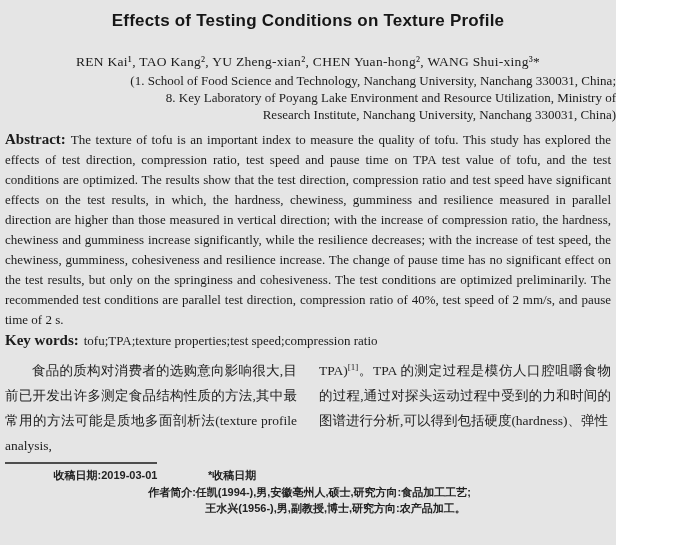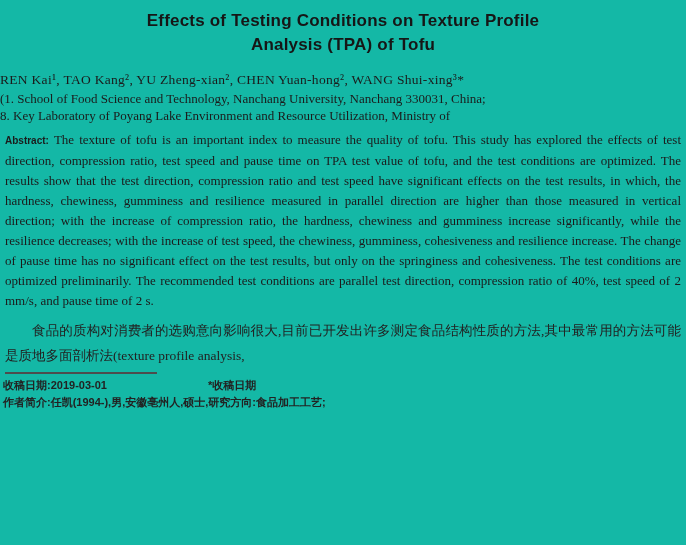--- a/index.html
+++ b/index.html
@@ -1,58 +1,59 @@
 <!DOCTYPE html>
 <html><head>
 <meta charset="utf-8">
 <style>
   * { box-sizing: border-box; }
   html, body { margin: 0; padding: 0; background: #ffffff; }
   .page {
     position: relative;
-    width: 686px;
+    width: 616px;
     height: 545px;
-    background: #14b8a6;
+    background: #e5e5e5;
     color: #1b1b1b;
     overflow: hidden;
     font-family: "Liberation Serif", "DejaVu Serif", serif;
   }
   .title {
     margin: 9px 0 3px 0;
     text-align: center;
     font-family: "Liberation Sans", "DejaVu Sans", sans-serif;
     font-size: 17px;
     font-weight: 600;
     line-height: 24px;
     color: #161616;
     letter-spacing: 0.2px;
   }
   .t-line { display: block; }
   .authors {
+    text-align: center;
     font-size: 13.5px;
     line-height: 18px;
-    margin: 14px 0 1px 0;
+    margin: 20px 0 1px 0;
     letter-spacing: 0.3px;
   }
   .affiliations {
-    text-align: left;
+    text-align: right;
     font-size: 13px;
     line-height: 17px;
   }
   .affil-line { display: block; }
   .abstract {
     margin: 6px 5px 0 5px;
     font-size: 13px;
     line-height: 20px;
     text-align: justify;
   }
   .inline-label {
-    font-family: Liberation Sans, sans-serif;
+    font-family: Liberation Serif, serif;
     font-weight: bold;
-    font-size: 10px;
+    font-size: 15px;
     margin-right: 5px;
   }
   .keywords {
     margin: 0 5px;
     font-size: 13px;
     line-height: 20px;
     text-align: left;
   }
   .columns {
     display: flex;
@@ -75,54 +76,60 @@
     height: 0;
     border-top: 2px solid #4d4d4d;
   }
   .footnote {
     margin: 0 0 0 3px;
     font-family: "Liberation Sans", "DejaVu Sans", sans-serif;
     font-weight: bold;
     font-size: 11px;
     line-height: 16.5px;
     color: #222;
+    text-align: center;
   }
   .fn-row { display: flex; }
   .fn-received { width: 205px; }
   .bio-indent { padding-left: 52px; }
 </style>
 </head>
 <body>
 
 <div class="page">
 
   <h1 class="title">
     <span class="t-line">Effects of Testing Conditions on Texture Profile</span>
-    <span class="t-line">Analysis (TPA) of Tofu</span>
   </h1>
 
   <div class="authors">REN Kai¹, TAO Kang², YU Zheng-xian², CHEN Yuan-hong², WANG Shui-xing³*</div>
 
   <div class="affiliations">
     <span class="affil-line">(1. School of Food Science and Technology, Nanchang University, Nanchang 330031, China;</span>
     <span class="affil-line">8. Key Laboratory of Poyang Lake Environment and Resource Utilization, Ministry of</span>
+    <span class="affil-line">Research Institute, Nanchang University, Nanchang 330031, China)</span>
   </div>
 
   <p class="abstract">
     <span class="inline-label">Abstract:</span><span>The texture of tofu is an important index to measure the quality of tofu. This study has explored the effects of test direction, compression ratio, test speed and pause time on TPA test value of tofu, and the test conditions are optimized. The results show that the test direction, compression ratio and test speed have significant effects on the test results, in which, the hardness, chewiness, gumminess and resilience measured in parallel direction are higher than those measured in vertical direction; with the increase of compression ratio, the hardness, chewiness and gumminess increase significantly, while the resilience decreases; with the increase of test speed, the chewiness, gumminess, cohesiveness and resilience increase. The change of pause time has no significant effect on the test results, but only on the springiness and cohesiveness. The test conditions are optimized preliminarily. The recommended test conditions are parallel test direction, compression ratio of 40%, test speed of 2 mm/s, and pause time of 2 s.</span>
   </p>
 
+  <p class="keywords">
+    <span class="inline-label">Key words:</span><span>tofu;TPA;texture properties;test speed;compression ratio</span>
+  </p>
 
   <div class="columns">
     <p class="col col-left">食品的质构对消费者的选购意向影响很大,目前已开发出许多测定食品结构性质的方法,其中最常用的方法可能是质地多面剖析法(texture profile analysis,</p>
+    <p class="col col-right"><span>TPA)</span><sup>[1]</sup><span>。TPA 的测定过程是模仿人口腔咀嚼食物的过程,通过对探头运动过程中受到的力和时间的图谱进行分析,可以得到包括硬度(hardness)、弹性</span></p>
   </div>
 
   <div class="footnote-rule"></div>
 
   <div class="footnote">
     <div class="fn-row">
       <span class="fn-received">收稿日期:2019-03-01</span>
       <span>*收稿日期</span>
     </div>
     <div>作者简介:任凯(1994-),男,安徽亳州人,硕士,研究方向:食品加工工艺;</div>
+    <div class="bio-indent">王水兴(1956-),男,副教授,博士,研究方向:农产品加工。</div>
   </div>
 
 </div>
 
 </body></html>

